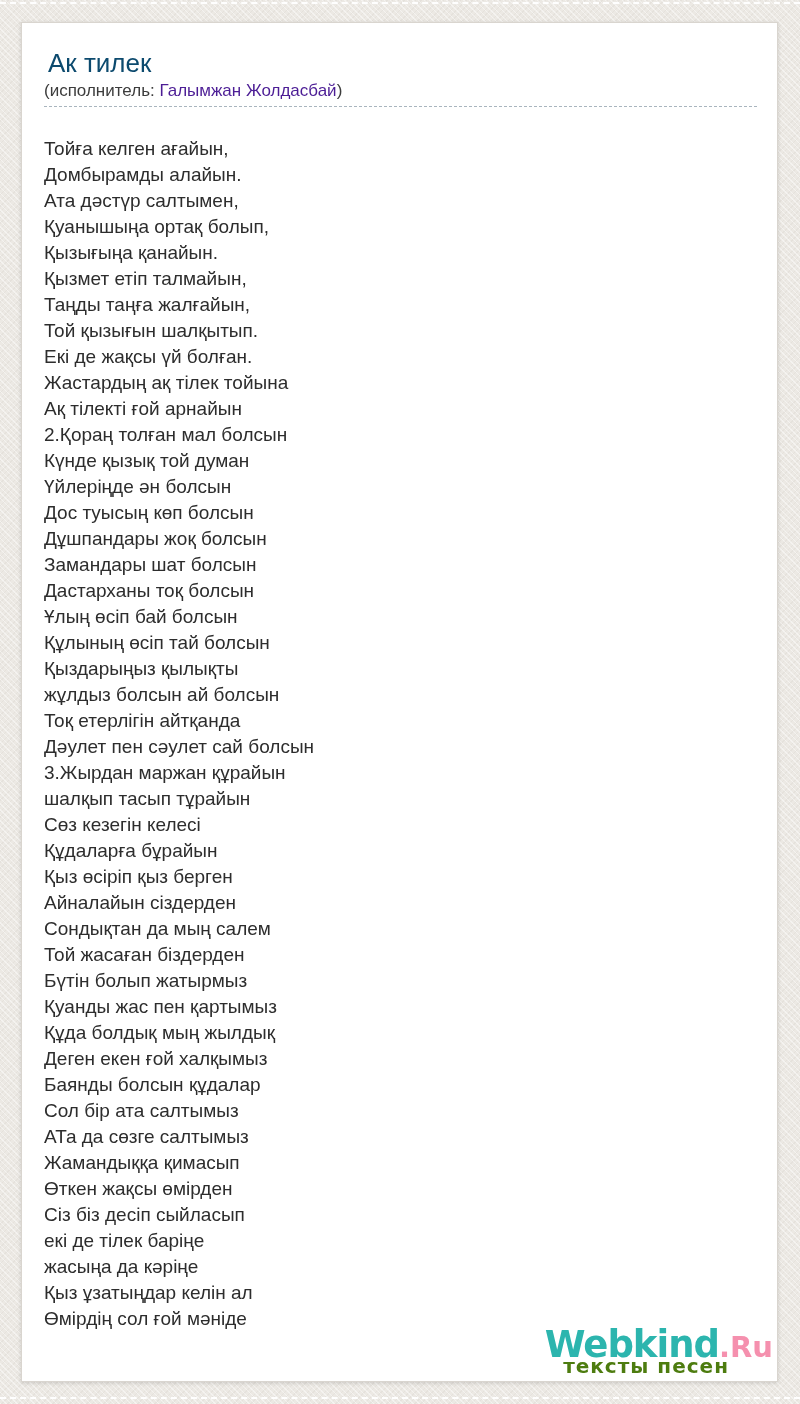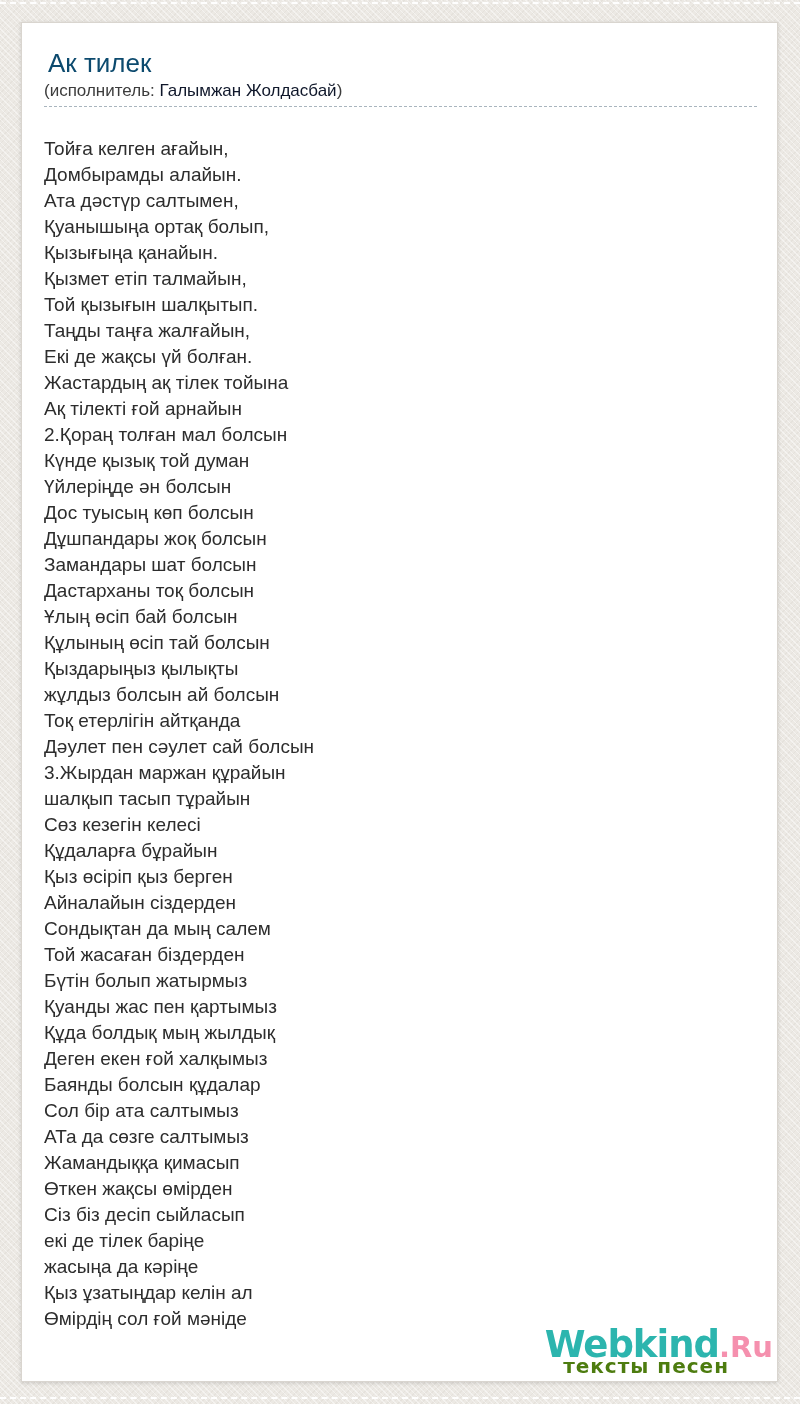--- a/index.html
+++ b/index.html
@@ -44,21 +44,21 @@
     font-weight: normal;
     line-height: 28px;
     color: #0c4a6e;
   }
   .artist-line {
     margin-top: 3px;
     font-size: 17px;
     line-height: 20px;
     color: #3c3c3c;
   }
-  .artist-link { color: #0f172a; text-decoration: none; cursor: pointer; }
+  .artist-link { color: #4c1d95; text-decoration: none; cursor: pointer; }
 
   .lyrics { margin-top: 29px; }
   .lyric-line {
     height: 26px;
     line-height: 26px;
     font-size: 19px;
     color: #2d2d2d;
     white-space: nowrap;
   }
 
@@ -97,22 +97,22 @@
     </div>
   </div>
 
   <div class="lyrics">
       <div class="lyric-line">Тойға келген ағайын,</div>
       <div class="lyric-line">Домбырамды алайын.</div>
       <div class="lyric-line">Ата дәстүр салтымен,</div>
       <div class="lyric-line">Қуанышыңа ортақ болып,</div>
       <div class="lyric-line">Қызығыңа қанайын.</div>
       <div class="lyric-line">Қызмет етіп талмайын,</div>
+      <div class="lyric-line">Таңды таңға жалғайын,</div>
       <div class="lyric-line">Той қызығын шалқытып.</div>
-      <div class="lyric-line">Таңды таңға жалғайын,</div>
       <div class="lyric-line">Екі де жақсы үй болған.</div>
       <div class="lyric-line">Жастардың ақ тілек тойына</div>
       <div class="lyric-line">Ақ тілекті ғой арнайын</div>
       <div class="lyric-line">2.Қораң толған мал болсын</div>
       <div class="lyric-line">Күнде қызық той думан</div>
       <div class="lyric-line">Үйлеріңде ән болсын</div>
       <div class="lyric-line">Дос туысың көп болсын</div>
       <div class="lyric-line">Дұшпандары жоқ болсын</div>
       <div class="lyric-line">Замандары шат болсын</div>
       <div class="lyric-line">Дастарханы тоқ болсын</div>

